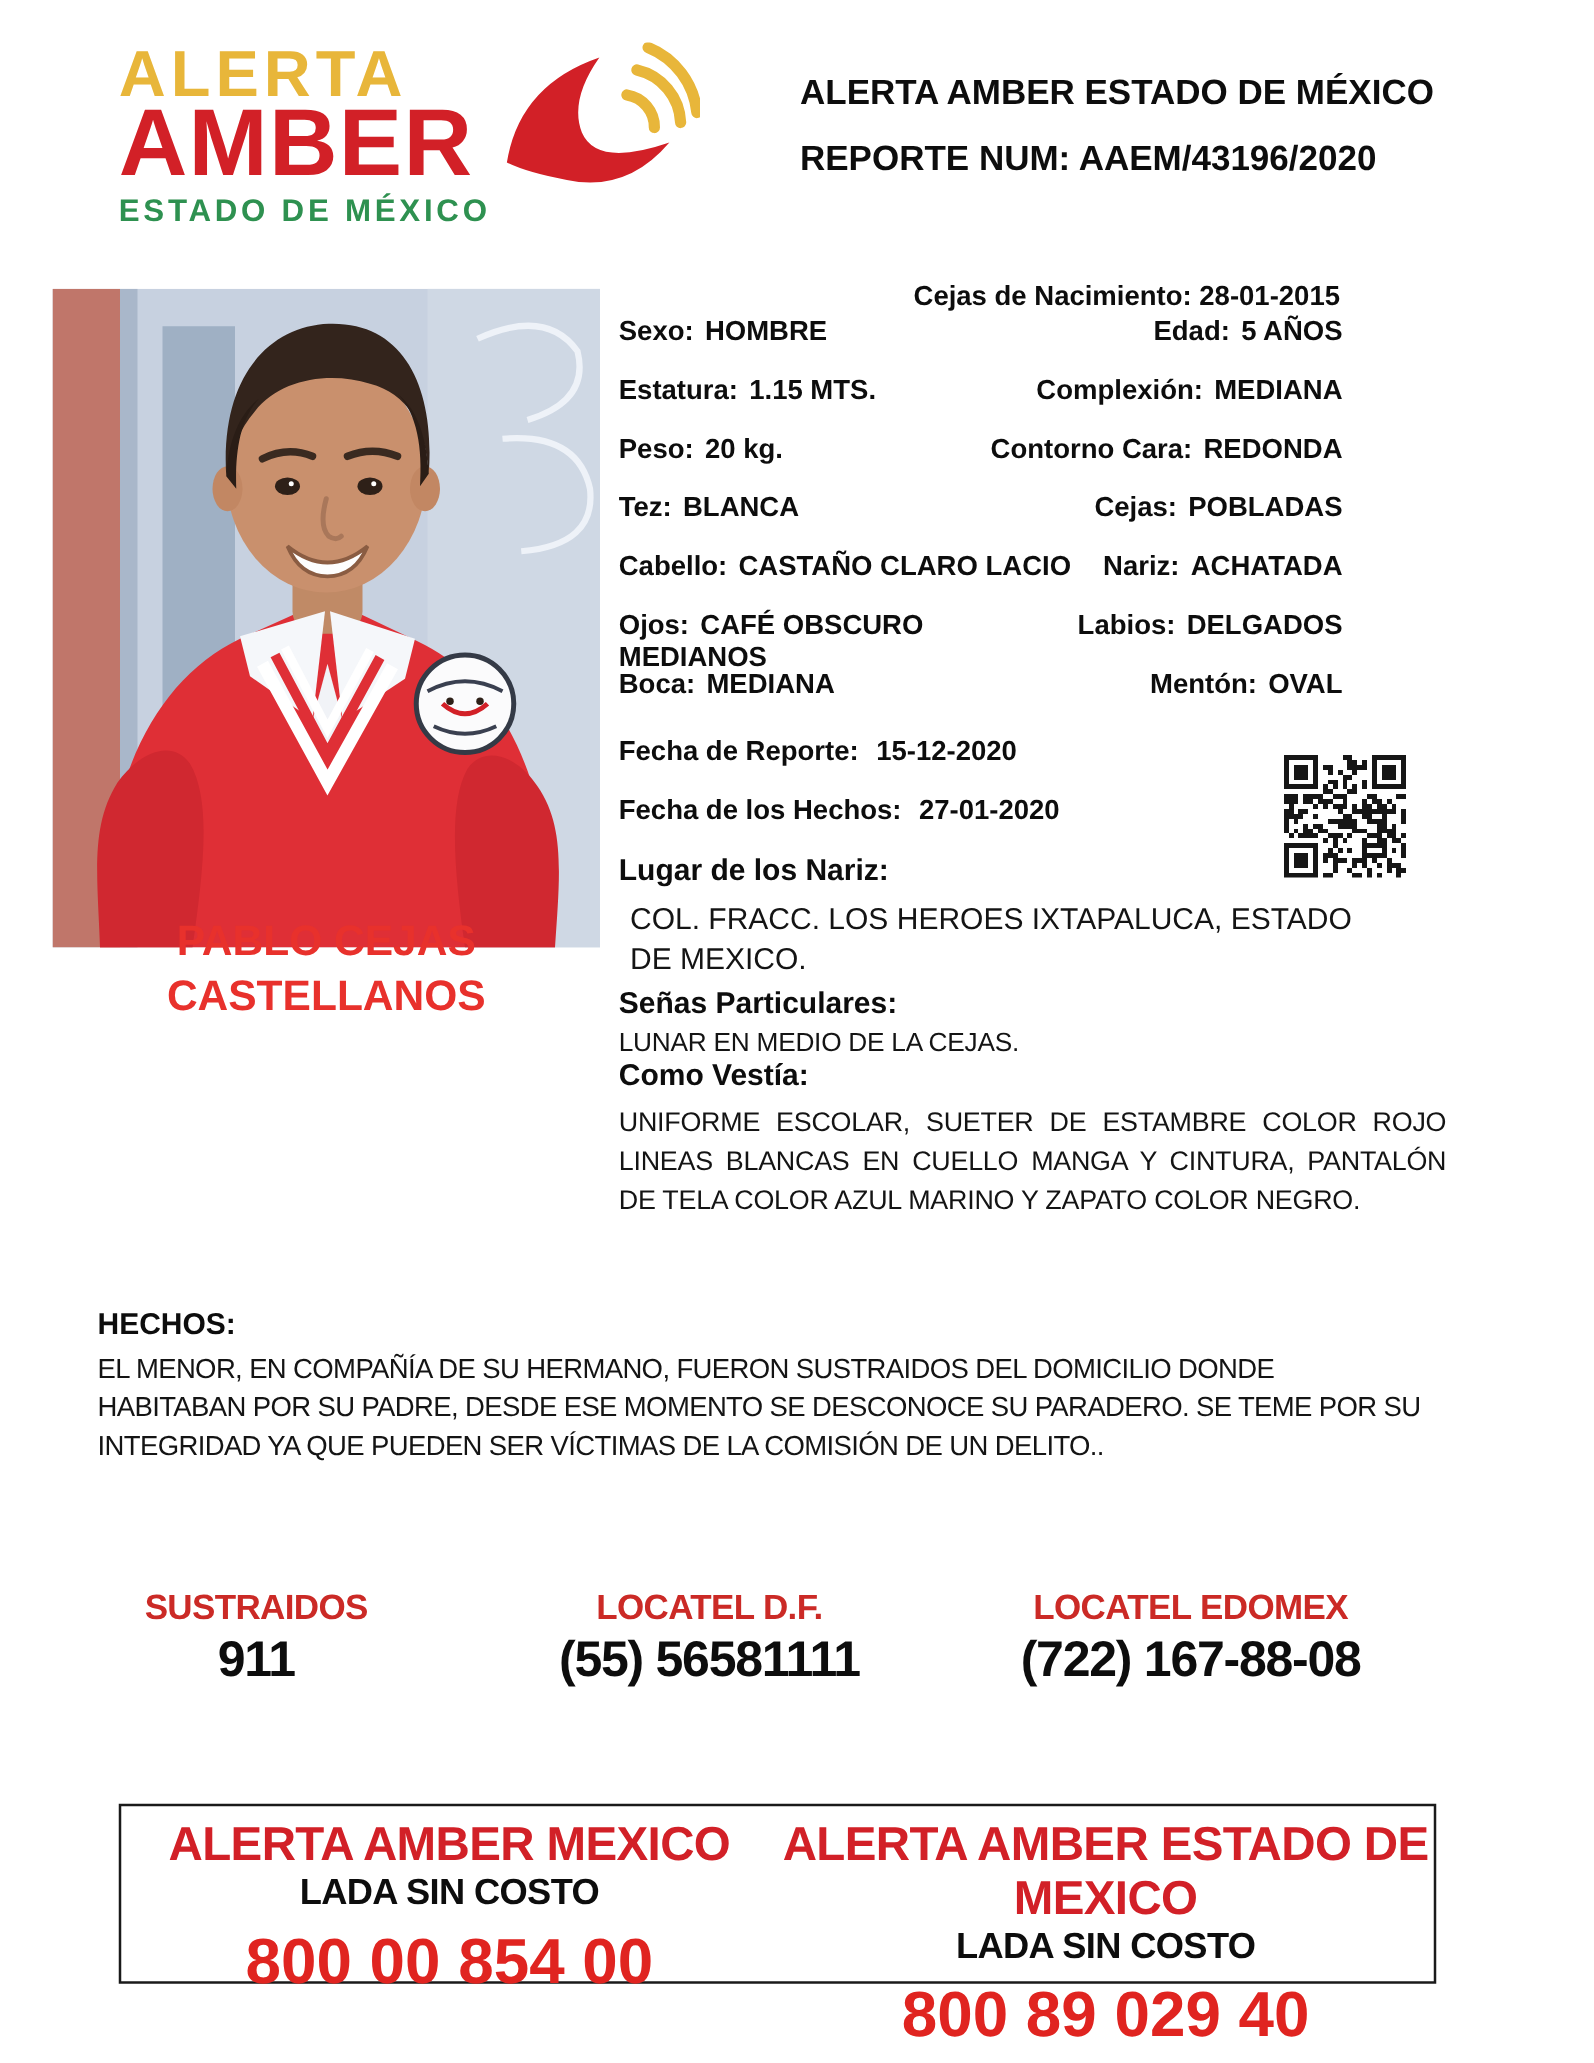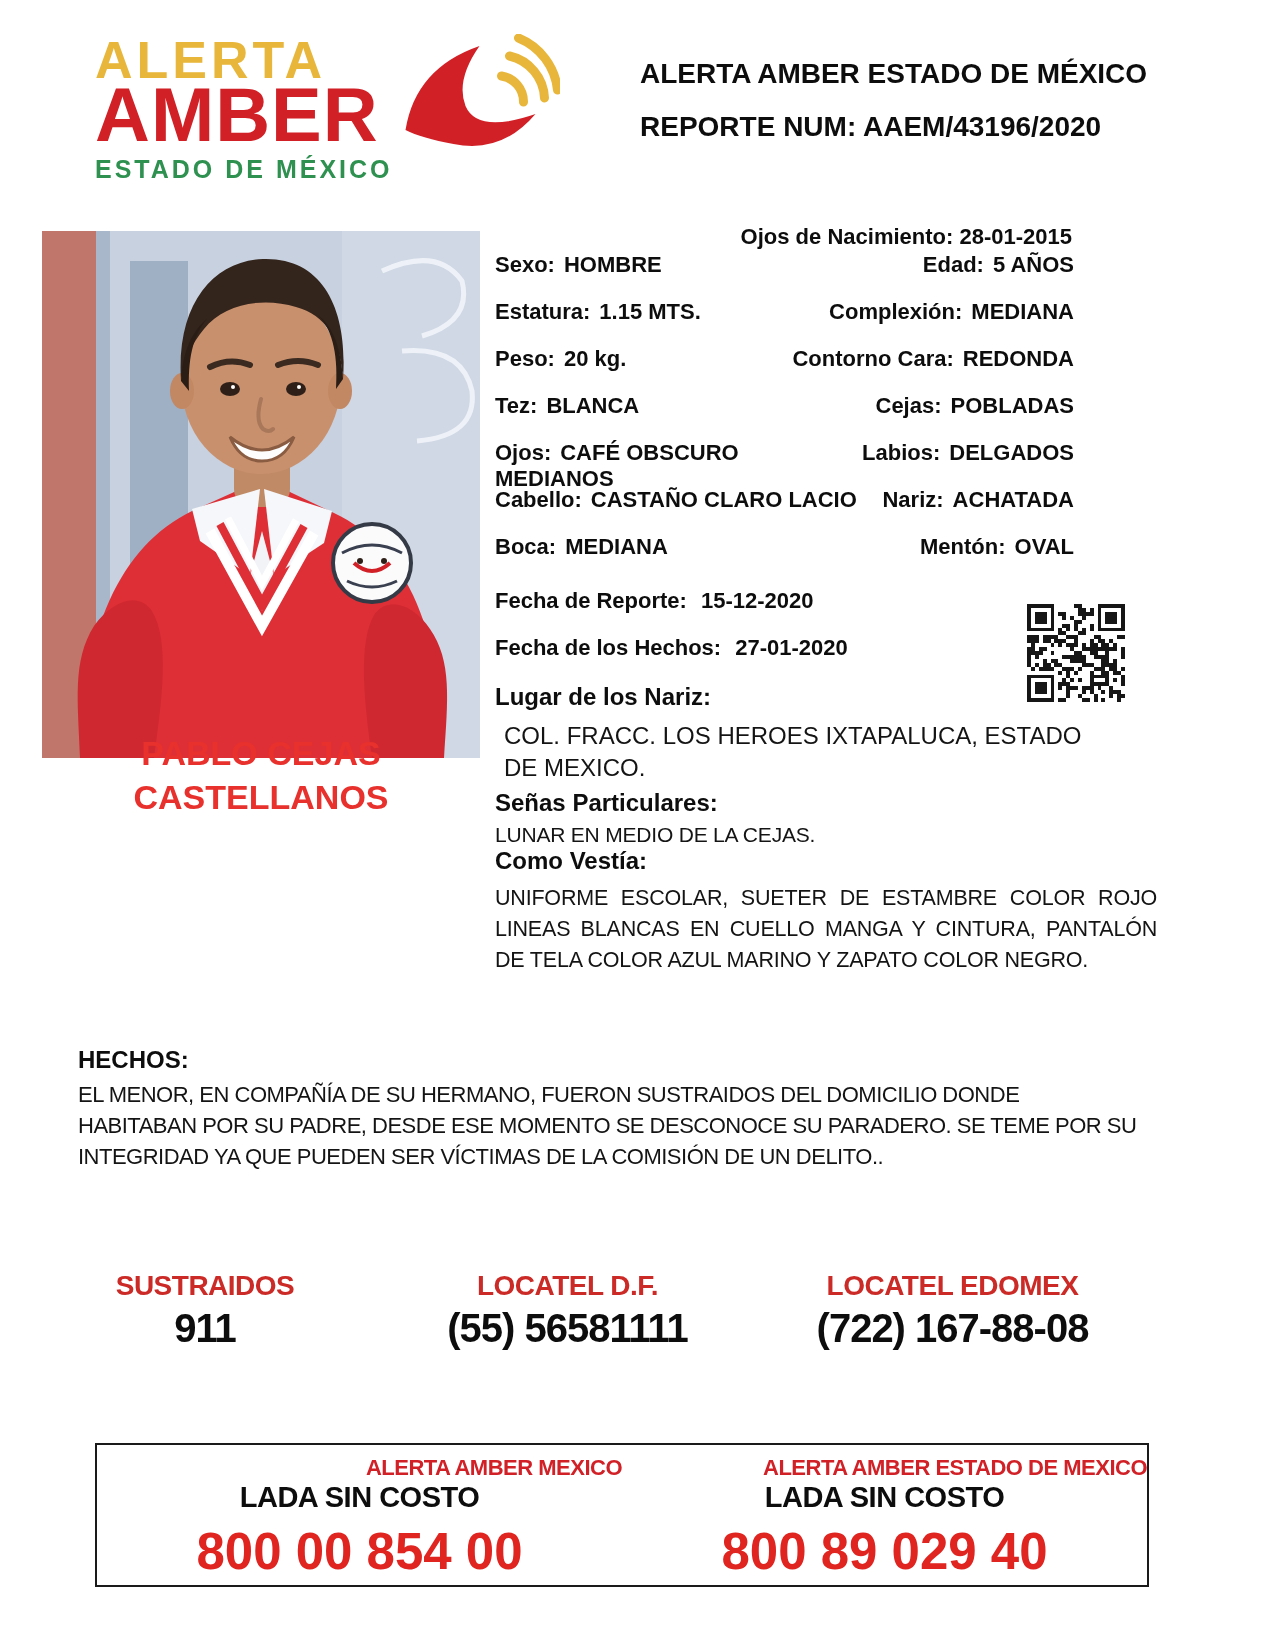--- a/index.html
+++ b/index.html
@@ -49,21 +49,21 @@
   .em{position:absolute;text-align:center;}
   .em-label{font-size:28px;font-weight:bold;color:#CB2A26;letter-spacing:-0.5px;}
   .em-num{font-size:40px;font-weight:bold;color:#0d0d0d;margin-top:4px;letter-spacing:-1px;}
   .em1{left:95px;top:1270px;width:220px;}
   .em2{left:420px;top:1270px;width:295px;}
   .em3{left:780px;top:1270px;width:345px;}
   
   .box{position:absolute;left:95px;top:1443px;width:1050px;height:140px;
        border:2px solid #1a1a1a;background:#fff;display:flex;}
   .box-col{flex:1;text-align:center;padding-top:10px;}
-  .box-title{font-size:22px;font-weight:bold;color:#D22027;letter-spacing:-0.5px;text-align:right;}
+  .box-title{font-size:38px;font-weight:bold;color:#D22027;letter-spacing:-0.5px;}
   .box-sub{font-size:29px;font-weight:bold;color:#0d0d0d;margin-top:0px;letter-spacing:-0.5px;}
   .box-num{font-size:51px;font-weight:bold;color:#E02420;margin-top:8px;letter-spacing:0px;}
 </style>
 </head>
 <body>
 
 <div class="page">
 
   <div class="logo">
     <div class="logo-line1">ALERTA</div>
@@ -132,21 +132,21 @@
     <circle cx="342" cy="330" r="3" fill="#2e2018"></circle>
     <path d="M305,350 q25,12 50,0" fill="none" stroke="#3a4050" stroke-width="3"></path>
   </svg>
 
   <div class="name">
     <div>PABLO CEJAS</div>
     <div>CASTELLANOS</div>
   </div>
 
   <div class="birth-row fld">
-    <span>Ojos de Nacimiento:</span>
+    <span>Cejas de Nacimiento:</span>
     <span>28-01-2015</span>
   </div>
 
   <div class="rows fld">
     <div class="row">
       <span class="pair"><span class="lbl">Sexo:</span><span>HOMBRE</span></span>
       <span class="pair"><span class="lbl">Edad:</span><span>5 AÑOS</span></span>
     </div>
     <div class="row">
       <span class="pair"><span class="lbl">Estatura:</span><span>1.15 MTS.</span></span>
@@ -154,26 +154,26 @@
     </div>
     <div class="row">
       <span class="pair"><span class="lbl">Peso:</span><span>20 kg.</span></span>
       <span class="pair"><span class="lbl">Contorno Cara:</span><span>REDONDA</span></span>
     </div>
     <div class="row">
       <span class="pair"><span class="lbl">Tez:</span><span>BLANCA</span></span>
       <span class="pair"><span class="lbl">Cejas:</span><span>POBLADAS</span></span>
     </div>
     <div class="row">
+      <span class="pair"><span class="lbl">Cabello:</span><span>CASTAÑO CLARO LACIO</span></span>
+      <span class="pair"><span class="lbl">Nariz:</span><span>ACHATADA</span></span>
+    </div>
+    <div class="row">
       <span class="pair"><span class="lbl">Ojos:</span><span>CAFÉ OBSCURO MEDIANOS</span></span>
       <span class="pair"><span class="lbl">Labios:</span><span>DELGADOS</span></span>
-    </div>
-    <div class="row">
-      <span class="pair"><span class="lbl">Cabello:</span><span>CASTAÑO CLARO LACIO</span></span>
-      <span class="pair"><span class="lbl">Nariz:</span><span>ACHATADA</span></span>
     </div>
     <div class="row">
       <span class="pair"><span class="lbl">Boca:</span><span>MEDIANA</span></span>
       <span class="pair"><span class="lbl">Mentón:</span><span>OVAL</span></span>
     </div>
   </div>
 
   <div class="date-row fld" style="top:588px;">
     <span>Fecha de Reporte:</span><span class="val">15-12-2020</span>
   </div>

